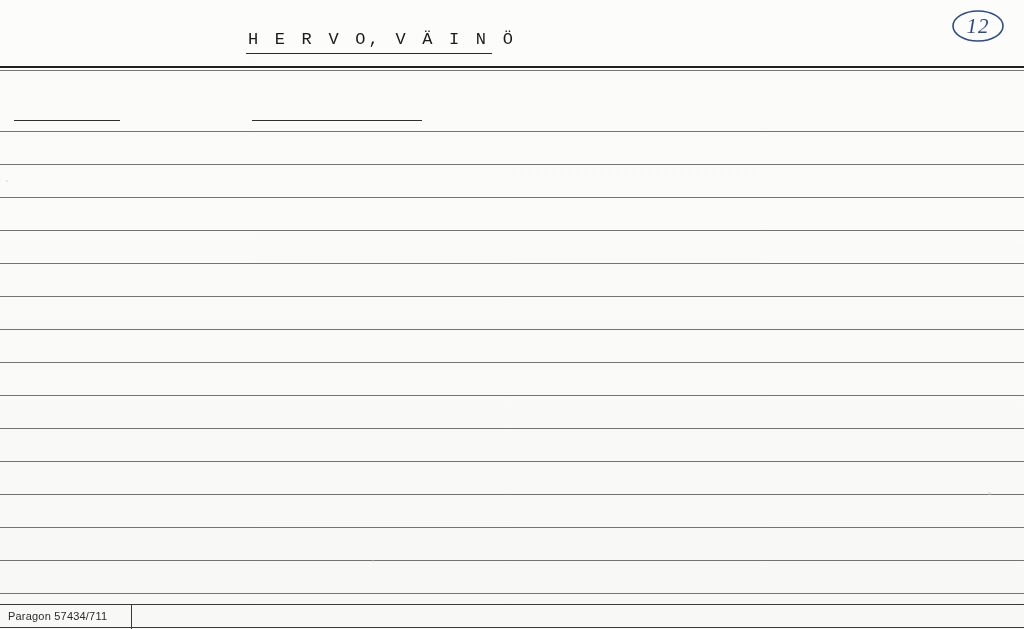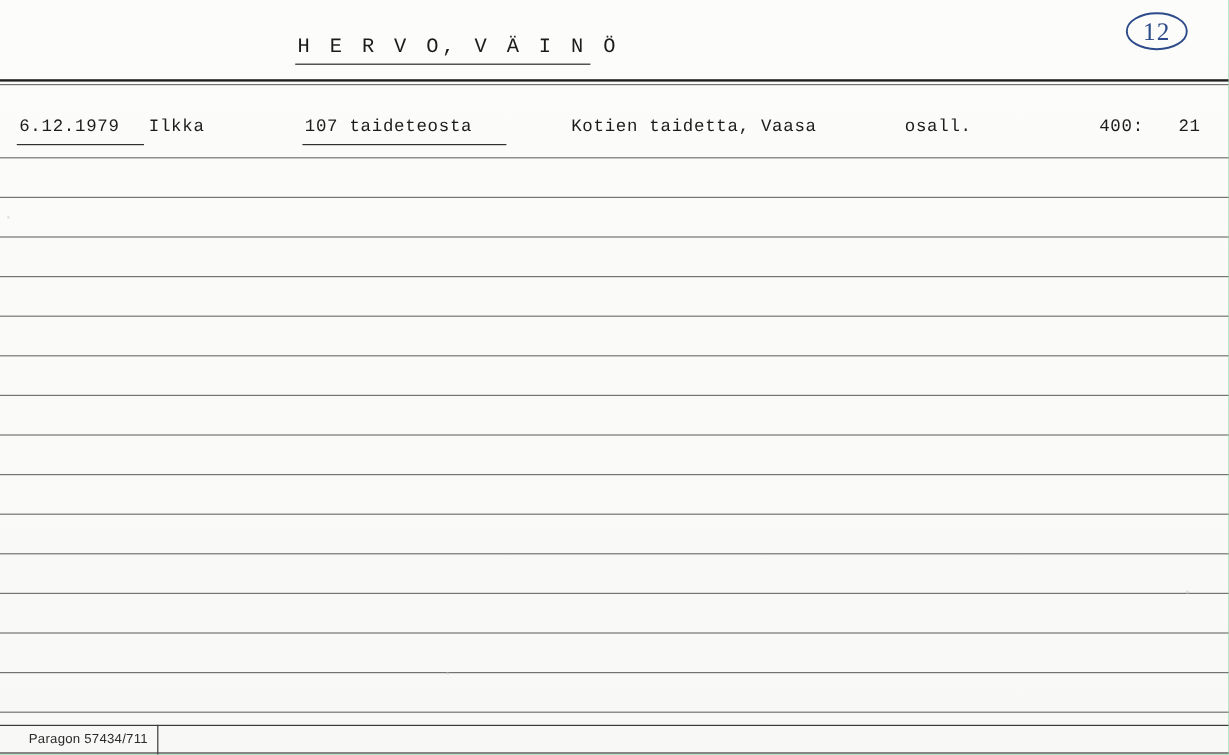--- a/index.html
+++ b/index.html
@@ -41,24 +41,25 @@
     left: 246px;
     top: 53px;
     width: 246px;
     height: 1px;
     background: #2a2a2a;
   }
 
   
   .card-number {
     position: absolute;
-    right: 32px;
+    right: 18px;
     top: 8px;
     width: 56px;
     height: 36px;
+    font-style: italic;
   }
   .card-number svg { display: block; }
   .card-number .num {
     position: absolute;
     left: 0; top: 0;
     width: 56px; height: 36px;
     display: flex;
     align-items: center;
     justify-content: center;
     font-family: "Liberation Serif", serif;
@@ -134,21 +135,20 @@
     background: #3a3a3a;
   }
   .imprint {
     position: absolute;
     left: 8px;
     top: 610px;
     font-family: "Liberation Sans", sans-serif;
     font-size: 11px;
     color: #2b2b2b;
     letter-spacing: .2px;
-    margin-left: 16px;
   }
 
   
   .speck {
     position: absolute;
     background: #c9c9c4;
     border-radius: 50%;
     opacity: .55;
   }
 </style>
@@ -180,29 +180,20 @@
   <div class="rule thin" style="top:329px"></div>
   <div class="rule thin" style="top:362px"></div>
   <div class="rule thin" style="top:395px"></div>
   <div class="rule thin" style="top:428px"></div>
   <div class="rule thin" style="top:461px"></div>
   <div class="rule thin" style="top:494px"></div>
   <div class="rule thin" style="top:527px"></div>
   <div class="rule thin" style="top:560px"></div>
   <div class="rule thin" style="top:593px"></div>
 
-  <div class="entry">
-    <span class="e-date">6.12.1979</span>
-    <span class="e-who">Ilkka</span>
-    <span class="e-qty">107 taideteosta</span>
-    <span class="e-title">Kotien taidetta, Vaasa</span>
-    <span class="e-part">osall.</span>
-    <span class="e-pagea">400:</span>
-    <span class="e-pageb">21</span>
-  </div>
   <div class="entry-underline u-date"></div>
   <div class="entry-underline u-qty"></div>
 
   <div class="footer-rule"></div>
   <div class="footer-rule2"></div>
   <div class="footer-vert"></div>
   <div class="imprint">Paragon 57434/711</div>
 
   <div class="speck" style="left:6px;  top:180px; width:2px; height:2px;"></div>
   <div class="speck" style="left:988px;top:492px; width:3px; height:3px;"></div>

